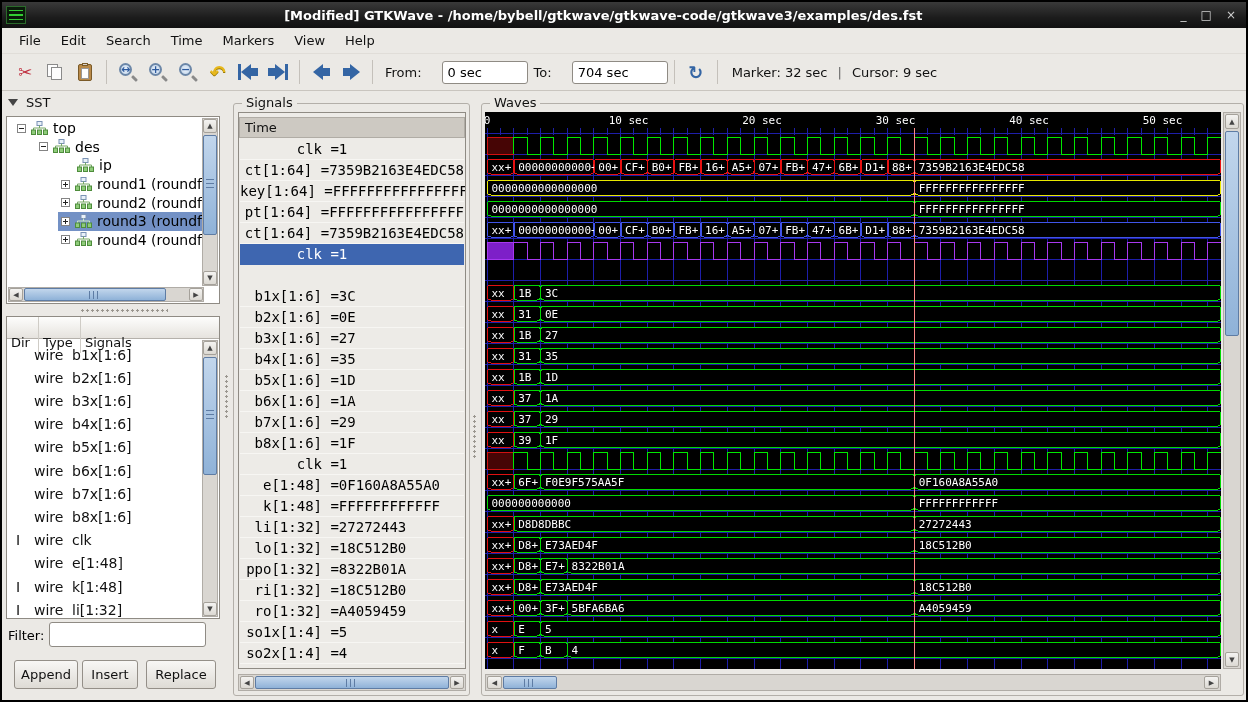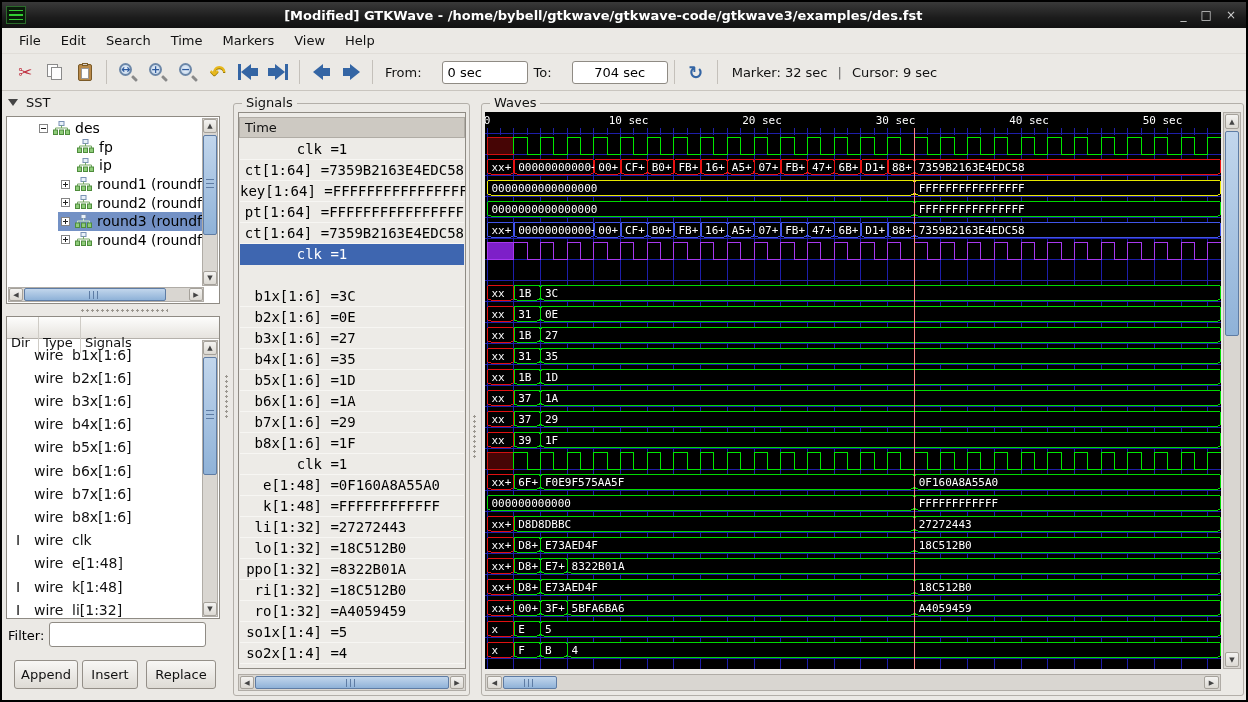--- a/index.html
+++ b/index.html
@@ -189,64 +189,64 @@
     <div class="tb-btn">
           <span class="arrow">
             <span class="stem"></span>
             <span class="head-r"></span>
           </span>
         </div>
     <div class="tb-sep"></div>
     <span class="tb-label">From:</span>
     <input class="tb-input" value="0 sec" style="">
     <span class="tb-label">To:</span>
-    <input class="tb-input" style="width: 96px; text-align: center;" value="704 sec">
+    <input class="tb-input" style="width: 96px;" value="704 sec">
     <div class="tb-sep"></div>
     <div class="tb-btn">
           <span class="g-reload">↻</span>
         </div>
     <div class="tb-sep"></div>
     <span class="tb-status">Marker: 32 sec</span>
     <span class="tb-status tb-status-sep">|</span>
     <span class="tb-status" style="margin-left:0">Cursor: 9 sec</span>
   </div>
 
   <div class="sst-head">
     <span class="sst-tri"></span>
     <span>SST</span>
   </div>
 
   <div class="sunken" style="left:4px; top:114px; width:214px; height:188px;">
     <div id="sst-tree" style="position:absolute; left:1px; top:2px; width:194px; height:168px; overflow:hidden;">
+          <div class="tree-row">
+    <span style="width:6px;flex:none"></span>
+    <span class="tree-content ">
+              <span class="expander "></span>
+              <svg width="17" height="15">
+  <rect x="6" y="0.5" width="5" height="4" fill="#e9f1fa" stroke="#7a92b4"></rect>
+  <path d="M8.5 4.5 V7 M2.5 7 H14.5 M2.5 7 V9 M14.5 7 V9" stroke="#76a865" fill="none"></path>
+  <rect x="0.5" y="9" width="4" height="4.5" fill="#8fcc7a" stroke="#4e8c3c"></rect>
+  <rect x="6.5" y="9" width="4" height="4.5" fill="#8fcc7a" stroke="#4e8c3c"></rect>
+  <rect x="12.5" y="9" width="4" height="4.5" fill="#8fcc7a" stroke="#4e8c3c"></rect>
+              </svg>
+              <span>top</span>
+            </span>
+          </div>
           <div class="tree-row">
     <span style="width:28px;flex:none"></span>
     <span class="tree-content ">
               <span class="expander "></span>
               <svg width="17" height="15">
   <rect x="6" y="0.5" width="5" height="4" fill="#e9f1fa" stroke="#7a92b4"></rect>
   <path d="M8.5 4.5 V7 M2.5 7 H14.5 M2.5 7 V9 M14.5 7 V9" stroke="#76a865" fill="none"></path>
   <rect x="0.5" y="9" width="4" height="4.5" fill="#8fcc7a" stroke="#4e8c3c"></rect>
   <rect x="6.5" y="9" width="4" height="4.5" fill="#8fcc7a" stroke="#4e8c3c"></rect>
   <rect x="12.5" y="9" width="4" height="4.5" fill="#8fcc7a" stroke="#4e8c3c"></rect>
               </svg>
               <span>des</span>
-            </span>
-          </div>
-          <div class="tree-row">
-    <span style="width:50px;flex:none"></span>
-    <span class="tree-content ">
-              <span class="exp-spacer"></span>
-              <svg width="17" height="15">
-  <rect x="6" y="0.5" width="5" height="4" fill="#e9f1fa" stroke="#7a92b4"></rect>
-  <path d="M8.5 4.5 V7 M2.5 7 H14.5 M2.5 7 V9 M14.5 7 V9" stroke="#76a865" fill="none"></path>
-  <rect x="0.5" y="9" width="4" height="4.5" fill="#8fcc7a" stroke="#4e8c3c"></rect>
-  <rect x="6.5" y="9" width="4" height="4.5" fill="#8fcc7a" stroke="#4e8c3c"></rect>
-  <rect x="12.5" y="9" width="4" height="4.5" fill="#8fcc7a" stroke="#4e8c3c"></rect>
-              </svg>
-              <span>fp</span>
             </span>
           </div>
           <div class="tree-row">
     <span style="width:50px;flex:none"></span>
     <span class="tree-content ">
               <span class="exp-spacer"></span>
               <svg width="17" height="15">
   <rect x="6" y="0.5" width="5" height="4" fill="#e9f1fa" stroke="#7a92b4"></rect>
   <path d="M8.5 4.5 V7 M2.5 7 H14.5 M2.5 7 V9 M14.5 7 V9" stroke="#76a865" fill="none"></path>
   <rect x="0.5" y="9" width="4" height="4.5" fill="#8fcc7a" stroke="#4e8c3c"></rect>

